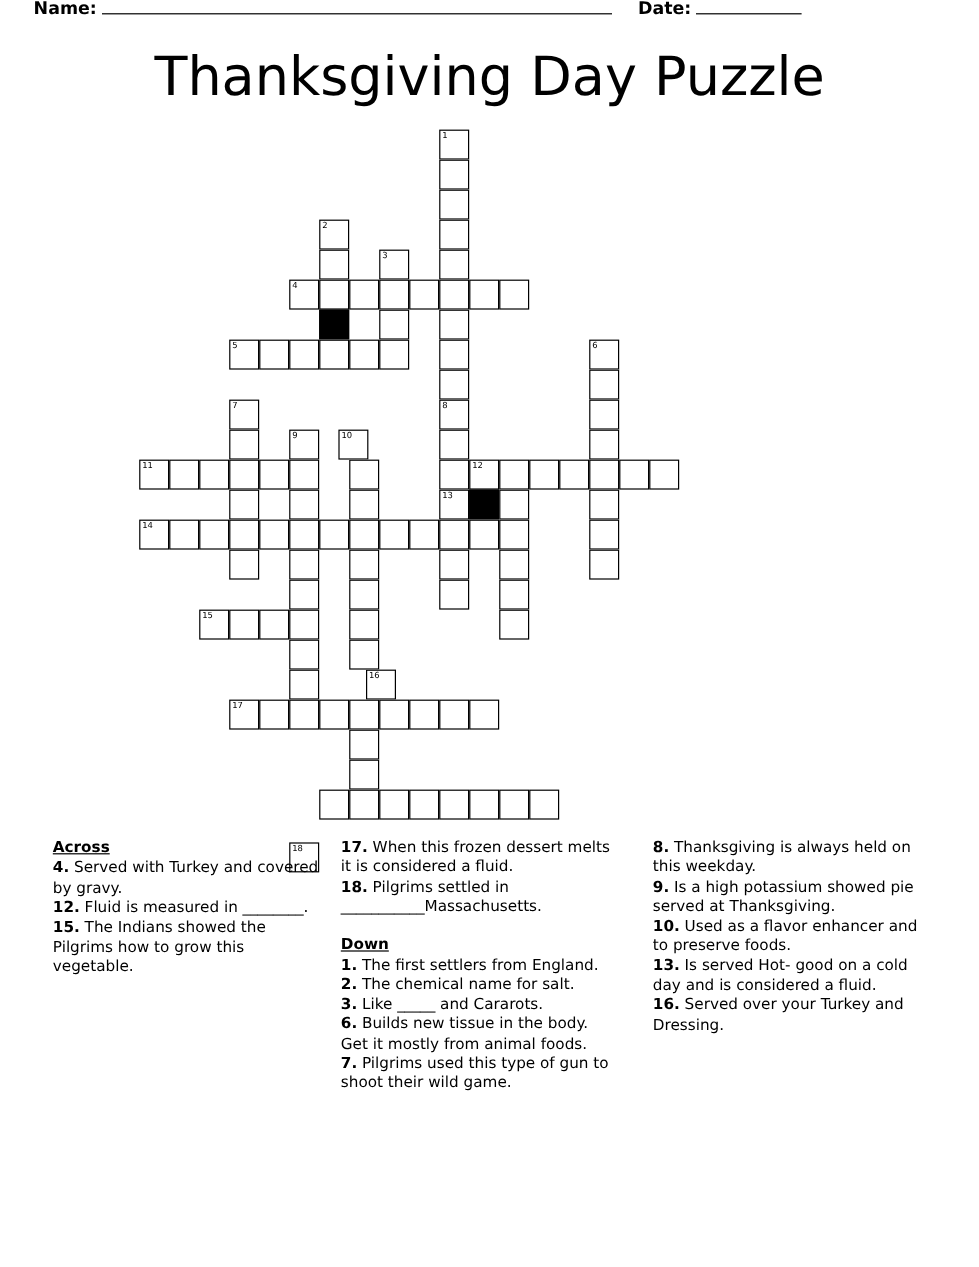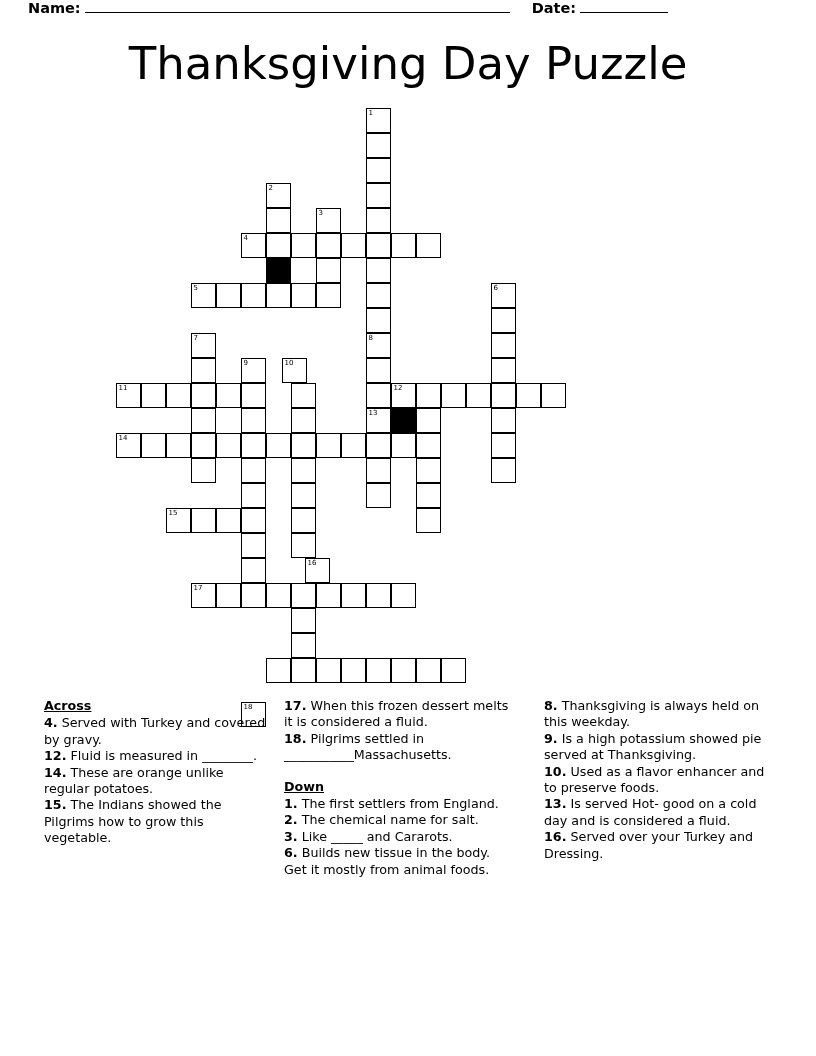--- a/index.html
+++ b/index.html
@@ -275,35 +275,35 @@
       <div class="cell" style="left: 416px; top: 550px;"></div>
       <div class="cell" style="left: 441px; top: 550px;"></div>
     </div>
 
   <div class="clues">
     <div class="col col1">
       <div class="sechead">Across</div>
       <div id="col1-clues">
           <p class="clue"><b>4.</b><span> Served with Turkey and covered by gravy.</span></p>
           <p class="clue"><b>12.</b><span> Fluid is measured in ________.</span></p>
-          <p class="clue"><b>14.</b><span> These are orange unlike regular potatoes.</span></p>
           <p class="clue"><b>15.</b><span> The Indians showed the Pilgrims how to grow this vegetable.</span></p>
         </div>
     </div>
     <div class="col col2">
       <div id="col2-across">
           <p class="clue"><b>17.</b><span> When this frozen dessert melts it is considered a fluid.</span></p>
           <p class="clue"><b>18.</b><span> Pilgrims settled in ___________Massachusetts.</span></p>
         </div>
       <div class="sechead down">Down</div>
       <div id="col2-down">
           <p class="clue"><b>1.</b><span> The first settlers from England.</span></p>
           <p class="clue"><b>2.</b><span> The chemical name for salt.</span></p>
           <p class="clue"><b>3.</b><span> Like _____ and Cararots.</span></p>
           <p class="clue"><b>6.</b><span> Builds new tissue in the body. Get it mostly from animal foods.</span></p>
+          <p class="clue"><b>7.</b><span> Pilgrims used this type of gun to shoot their wild game.</span></p>
         </div>
     </div>
     <div class="col col3">
       <div id="col3-down">
           <p class="clue"><b>8.</b><span> Thanksgiving is always held on this weekday.</span></p>
           <p class="clue"><b>9.</b><span> Is a high potassium showed pie served at Thanksgiving.</span></p>
           <p class="clue"><b>10.</b><span> Used as a flavor enhancer and to preserve foods.</span></p>
           <p class="clue"><b>13.</b><span> Is served Hot- good on a cold day and is considered a fluid.</span></p>
           <p class="clue"><b>16.</b><span> Served over your Turkey and Dressing.</span></p>
         </div>

